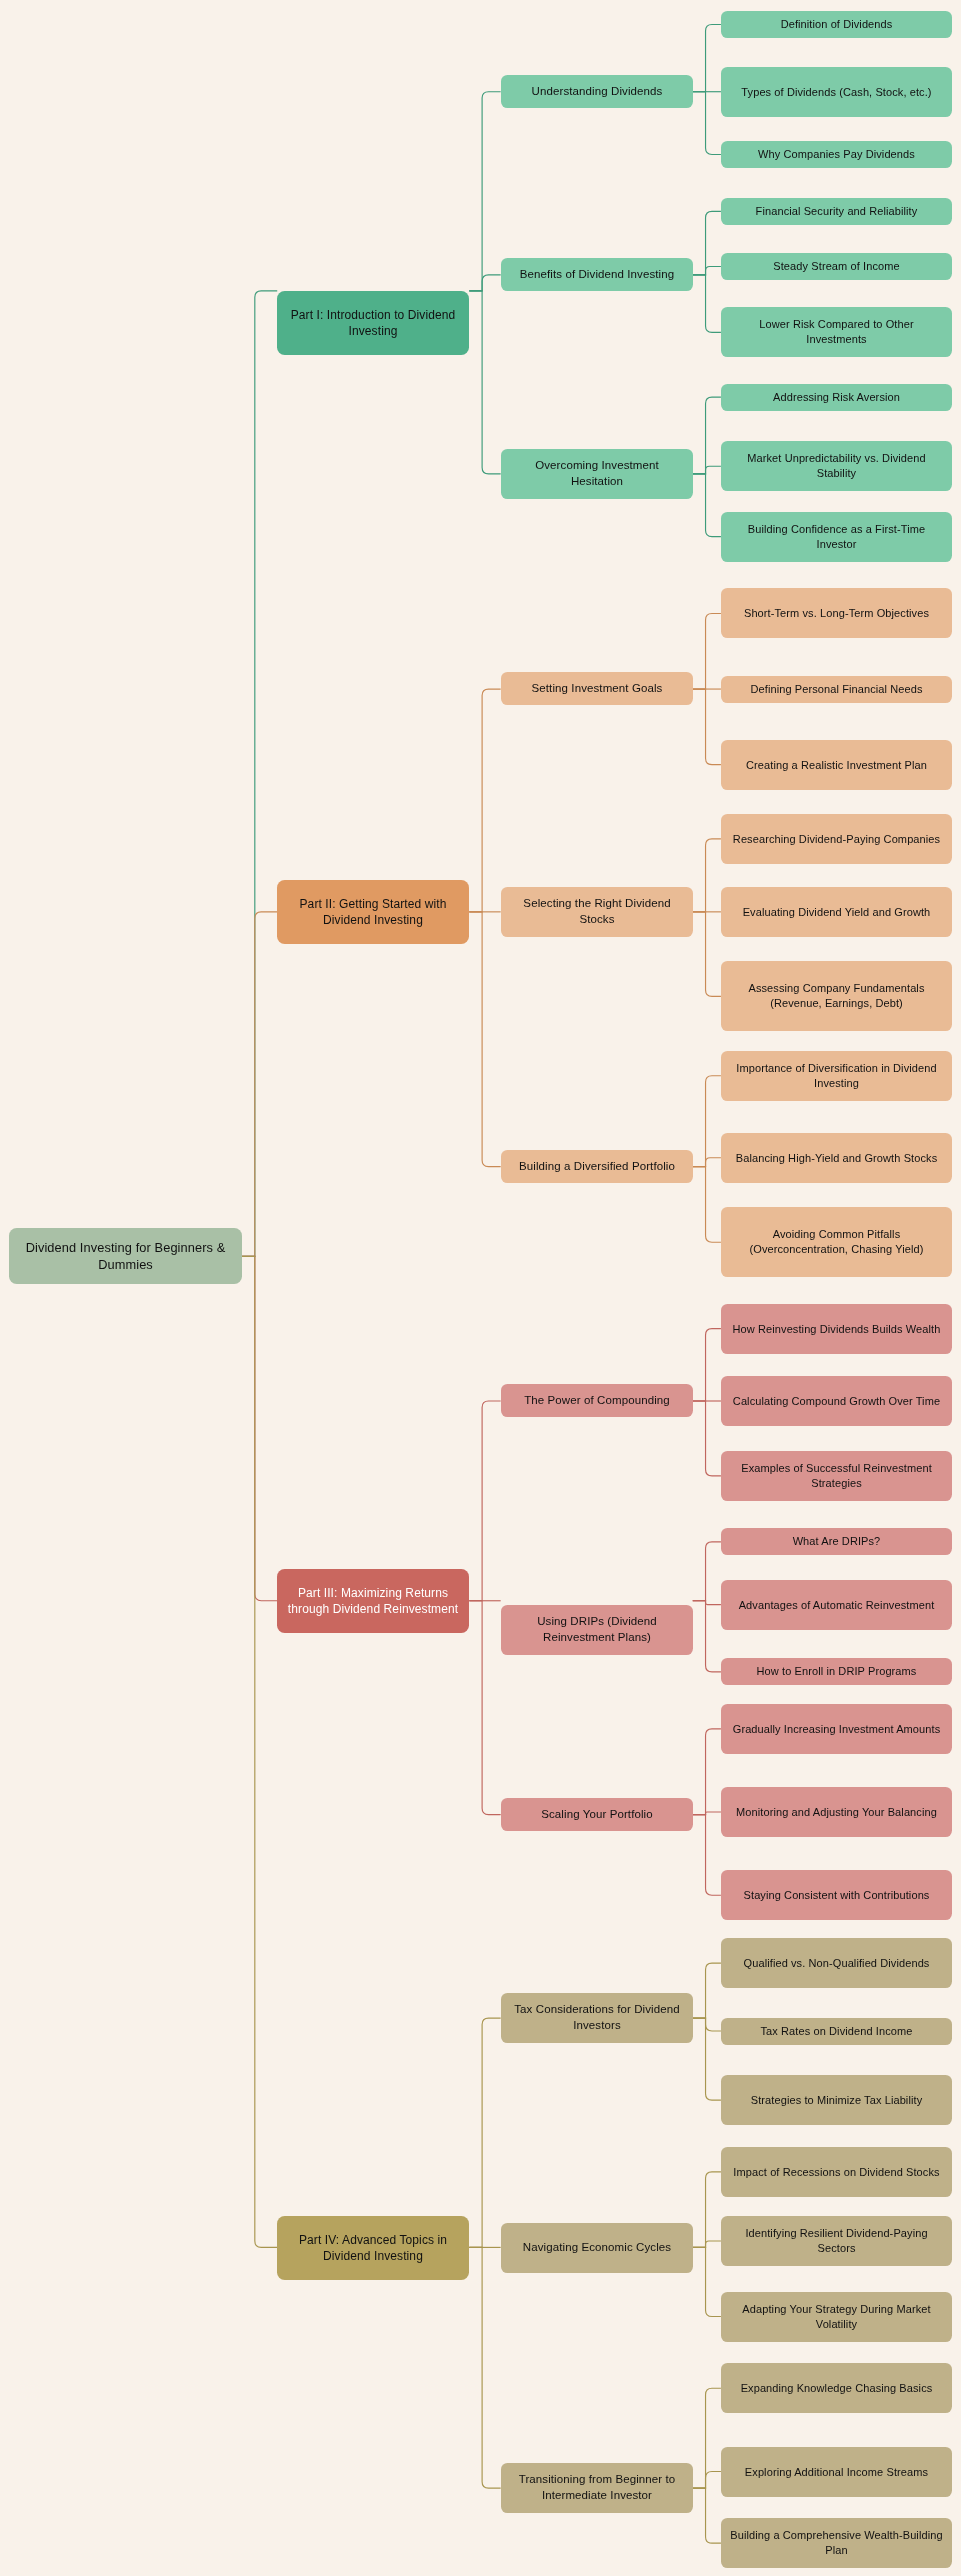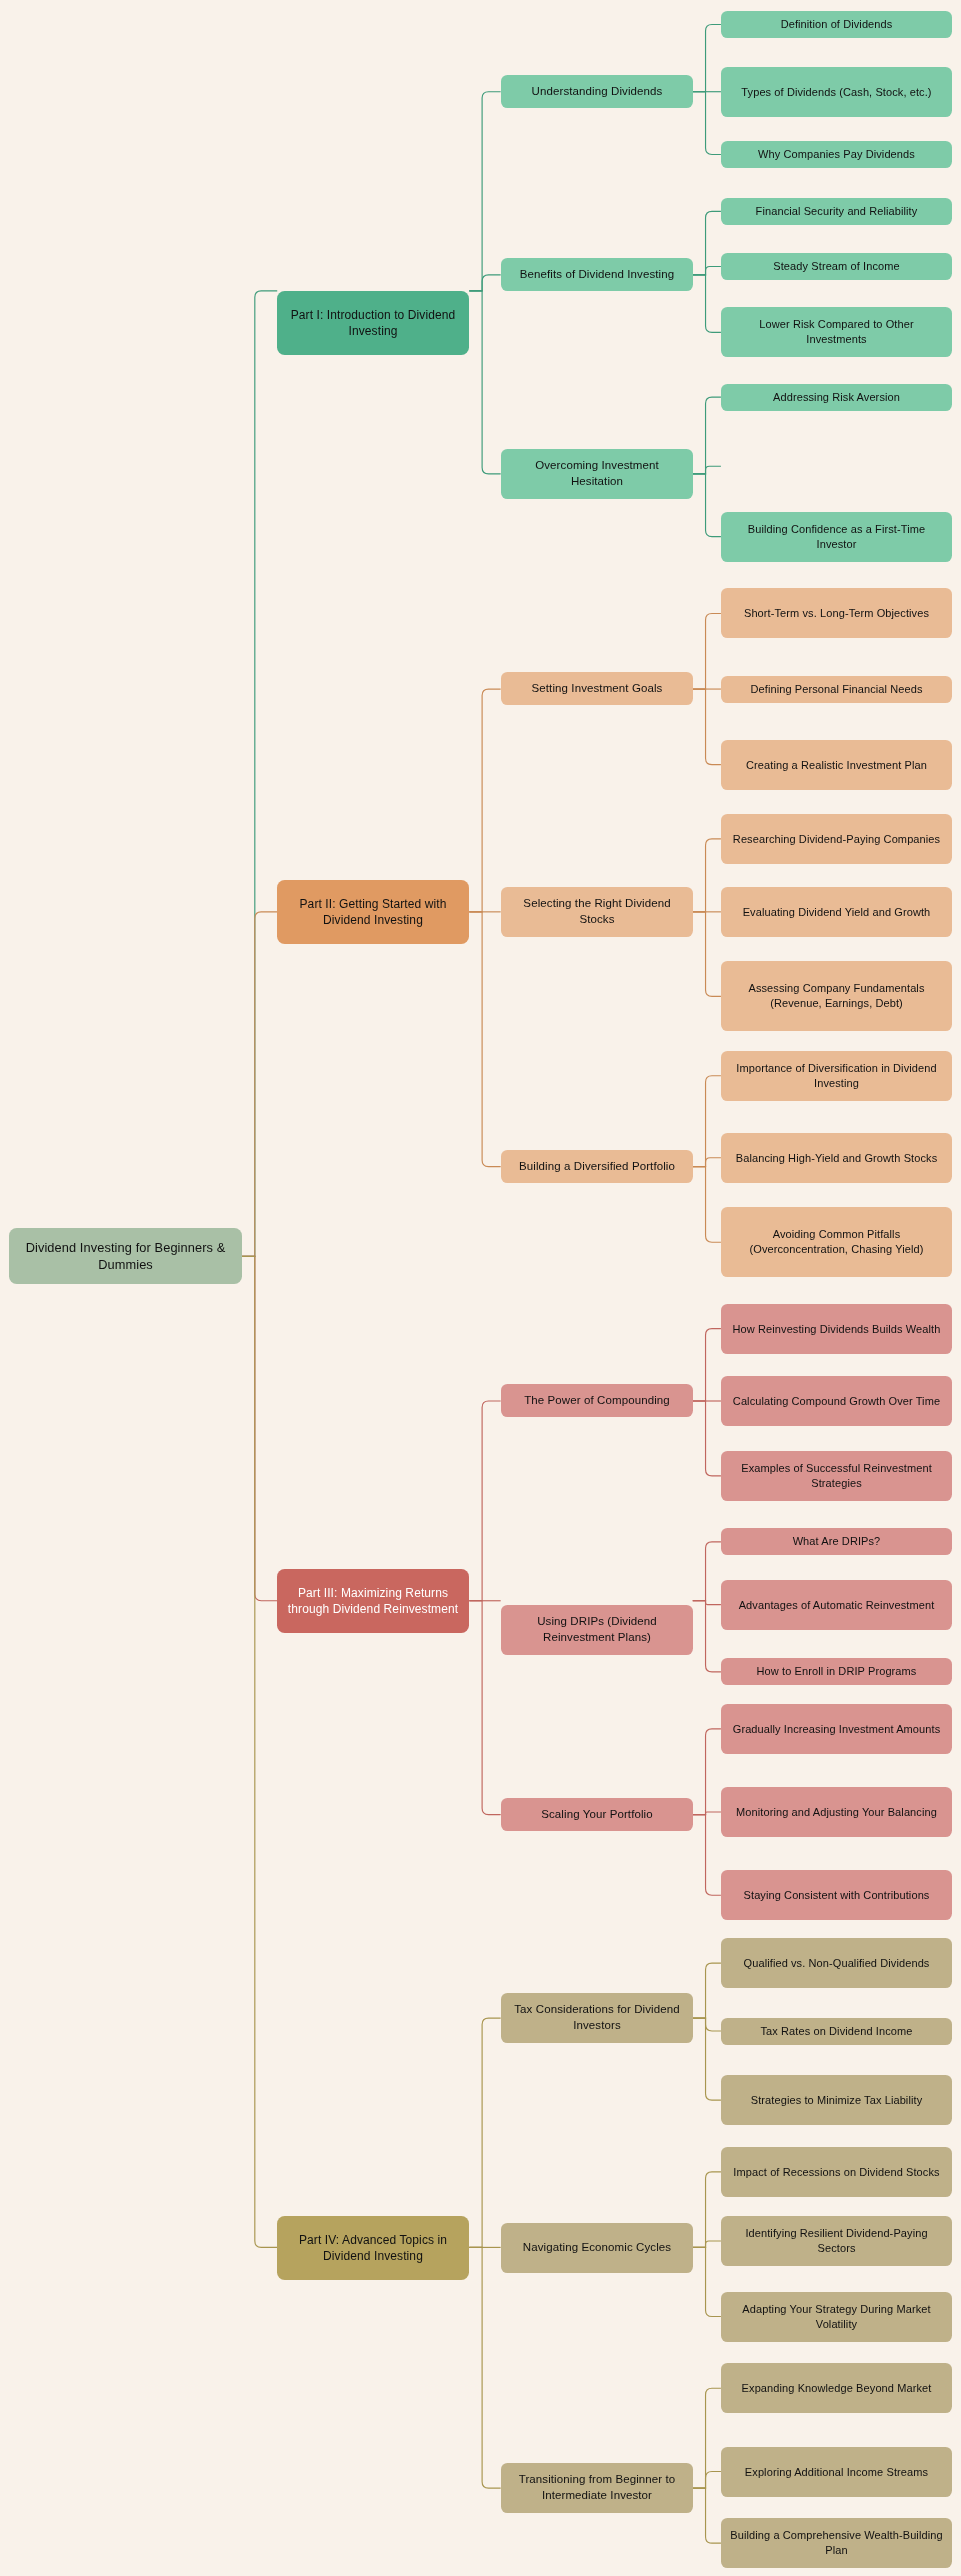--- a/index.html
+++ b/index.html
@@ -111,20 +111,21 @@
     <div class="node lvl2 c-green" style="left: 501px; top: 75px; width: 192px; height: 33px;">Understanding Dividends</div>
     <div class="node lvl3 c-green" style="left: 721px; top: 11px; width: 231px; height: 27px;">Definition of Dividends</div>
     <div class="node lvl3 c-green" style="left: 721px; top: 67px; width: 231px; height: 50px;">Types of Dividends (Cash, Stock, etc.)</div>
     <div class="node lvl3 c-green" style="left: 721px; top: 141px; width: 231px; height: 27px;">Why Companies Pay Dividends</div>
     <div class="node lvl2 c-green" style="left: 501px; top: 258px; width: 192px; height: 33px;">Benefits of Dividend Investing</div>
     <div class="node lvl3 c-green" style="left: 721px; top: 198px; width: 231px; height: 27px;">Financial Security and Reliability</div>
     <div class="node lvl3 c-green" style="left: 721px; top: 253px; width: 231px; height: 27px;">Steady Stream of Income</div>
     <div class="node lvl3 c-green" style="left: 721px; top: 307px; width: 231px; height: 50px;">Lower Risk Compared to Other Investments</div>
     <div class="node lvl2 c-green" style="left: 501px; top: 449px; width: 192px; height: 50px;">Overcoming Investment Hesitation</div>
     <div class="node lvl3 c-green" style="left: 721px; top: 384px; width: 231px; height: 27px;">Addressing Risk Aversion</div>
+    <div class="node lvl3 c-green" style="left: 721px; top: 441px; width: 231px; height: 50px;">Market Unpredictability vs. Dividend Stability</div>
     <div class="node lvl3 c-green" style="left: 721px; top: 512px; width: 231px; height: 50px;">Building Confidence as a First-Time Investor</div>
     <div class="node lvl1 c-orange-main" style="left: 277px; top: 880px; width: 192px; height: 64px;">Part II: Getting Started with Dividend Investing</div>
     <div class="node lvl2 c-orange" style="left: 501px; top: 672px; width: 192px; height: 33px;">Setting Investment Goals</div>
     <div class="node lvl3 c-orange" style="left: 721px; top: 588px; width: 231px; height: 50px;">Short-Term vs. Long-Term Objectives</div>
     <div class="node lvl3 c-orange" style="left: 721px; top: 676px; width: 231px; height: 27px;">Defining Personal Financial Needs</div>
     <div class="node lvl3 c-orange" style="left: 721px; top: 740px; width: 231px; height: 50px;">Creating a Realistic Investment Plan</div>
     <div class="node lvl2 c-orange" style="left: 501px; top: 887px; width: 192px; height: 50px;">Selecting the Right Dividend Stocks</div>
     <div class="node lvl3 c-orange" style="left: 721px; top: 814px; width: 231px; height: 50px;">Researching Dividend-Paying Companies</div>
     <div class="node lvl3 c-orange" style="left: 721px; top: 887px; width: 231px; height: 50px;">Evaluating Dividend Yield and Growth</div>
     <div class="node lvl3 c-orange" style="left: 721px; top: 961px; width: 231px; height: 70px;">Assessing Company Fundamentals (Revenue, Earnings, Debt)</div>
@@ -148,17 +149,17 @@
     <div class="node lvl1 c-olive-main" style="left: 277px; top: 2216px; width: 192px; height: 64px;">Part IV: Advanced Topics in Dividend Investing</div>
     <div class="node lvl2 c-olive" style="left: 501px; top: 1993px; width: 192px; height: 50px;">Tax Considerations for Dividend Investors</div>
     <div class="node lvl3 c-olive" style="left: 721px; top: 1938px; width: 231px; height: 50px;">Qualified vs. Non-Qualified Dividends</div>
     <div class="node lvl3 c-olive" style="left: 721px; top: 2018px; width: 231px; height: 27px;">Tax Rates on Dividend Income</div>
     <div class="node lvl3 c-olive" style="left: 721px; top: 2075px; width: 231px; height: 50px;">Strategies to Minimize Tax Liability</div>
     <div class="node lvl2 c-olive" style="left: 501px; top: 2223px; width: 192px; height: 50px;">Navigating Economic Cycles</div>
     <div class="node lvl3 c-olive" style="left: 721px; top: 2147px; width: 231px; height: 50px;">Impact of Recessions on Dividend Stocks</div>
     <div class="node lvl3 c-olive" style="left: 721px; top: 2216px; width: 231px; height: 50px;">Identifying Resilient Dividend-Paying Sectors</div>
     <div class="node lvl3 c-olive" style="left: 721px; top: 2292px; width: 231px; height: 50px;">Adapting Your Strategy During Market Volatility</div>
     <div class="node lvl2 c-olive" style="left: 501px; top: 2463px; width: 192px; height: 50px;">Transitioning from Beginner to Intermediate Investor</div>
-    <div class="node lvl3 c-olive" style="left: 721px; top: 2363px; width: 231px; height: 50px;">Expanding Knowledge Beyond Market</div>
+    <div class="node lvl3 c-olive" style="left: 721px; top: 2363px; width: 231px; height: 50px;">Expanding Knowledge Chasing Basics</div>
     <div class="node lvl3 c-olive" style="left: 721px; top: 2447px; width: 231px; height: 50px;">Exploring Additional Income Streams</div>
     <div class="node lvl3 c-olive" style="left: 721px; top: 2518px; width: 231px; height: 50px;">Building a Comprehensive Wealth-Building Plan</div>
   </div>
 
 
 </body></html>

